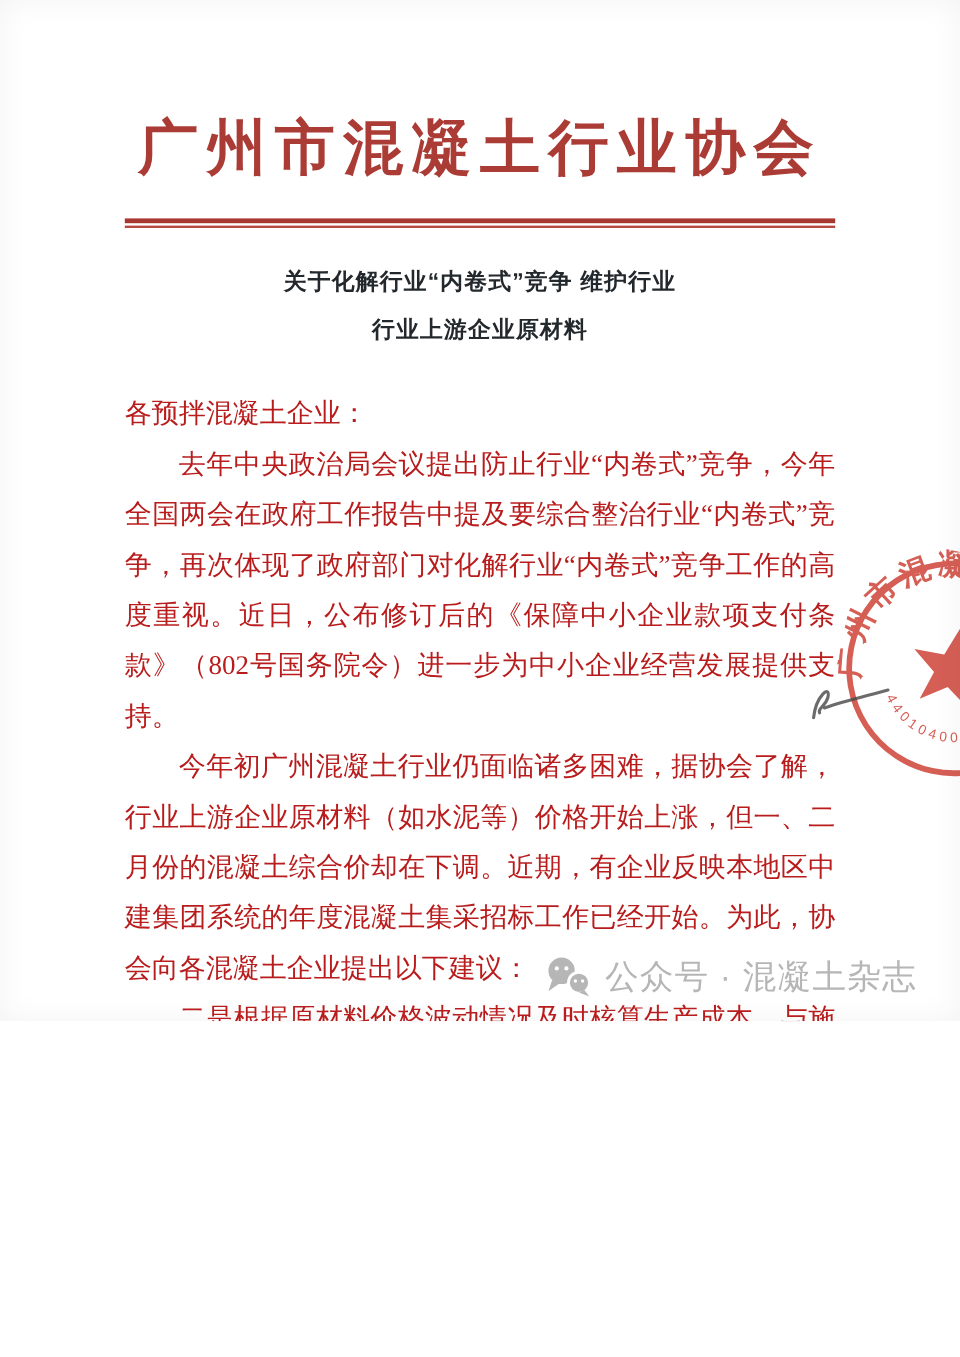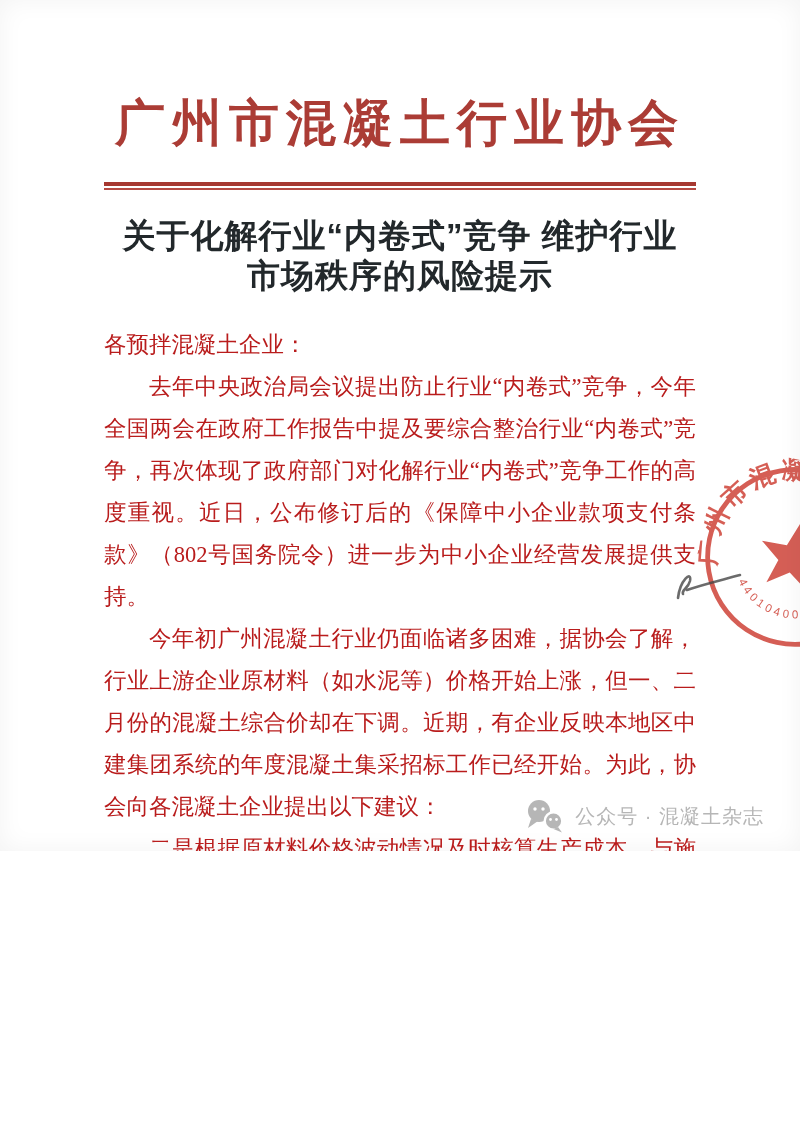--- a/index.html
+++ b/index.html
@@ -25,21 +25,21 @@
   }
   .rule-wrap { width:592px; margin:24px auto 0 auto; }
   .rule-thick { height:4px; background:#a63831; }
   .rule-thin  { height:2px; background:#b54a43; margin-top:2px; }
   
   .doc-title {
     margin-top:26px;
     text-align:center;
     font-family:"Liberation Sans", sans-serif;
     font-weight:bold;
-    font-size:33px;
+    font-size:19px;
     line-height:40px;
     color:#22282b;
     letter-spacing:1px;
   }
   
   .body-text {
     width:592px;
     margin:28px auto 0 auto;
     font-size:22.5px;
     line-height:42px;
@@ -72,39 +72,39 @@
   }
   
   .watermark {
     position:absolute;
     right:36px; bottom:18px;
     display:flex;
     align-items:center;
     gap:10px;
     color:#b6b6b6;
     font-family:"Liberation Sans", sans-serif;
-    font-size:20px;
+    font-size:28px;
     letter-spacing:1px;
   }
 </style>
 </head>
 <body>
 
 <div class="page">
 
   <div class="letterhead">广州市混凝土行业协会</div>
 
   <div class="rule-wrap">
     <div class="rule-thick"></div>
     <div class="rule-thin"></div>
   </div>
 
   <div class="doc-title">
     <div>关于化解行业“内卷式”竞争 维护行业</div>
-    <div>市场秩序的风险提示</div>
+    <div>行业上游企业原材料</div>
   </div>
 
   <div class="body-text">
     <p>各预拌混凝土企业：</p>
     <p class="indent">去年中央政治局会议提出防止行业“内卷式”竞争，今年全国两会在政府工作报告中提及要综合整治行业“内卷式”竞争，再次体现了政府部门对化解行业“内卷式”竞争工作的高度重视。近日，公布修订后的《保障中小企业款项支付条款》（802号国务院令）进一步为中小企业经营发展提供支持。</p>
     <p class="indent">今年初广州混凝土行业仍面临诸多困难，据协会了解，行业上游企业原材料（如水泥等）价格开始上涨，但一、二月份的混凝土综合价却在下调。近期，有企业反映本地区中建集团系统的年度混凝土集采招标工作已经开始。为此，协会向各混凝土企业提出以下建议：</p>
     <p class="indent">二是根据原材料价格波动情况及时核算生产成本，与施工企业积极沟通化解因生产成本增加而造成销售价格的压力，维护企业正当利益。</p>
   </div>
 
   <div class="page-number">1</div>

